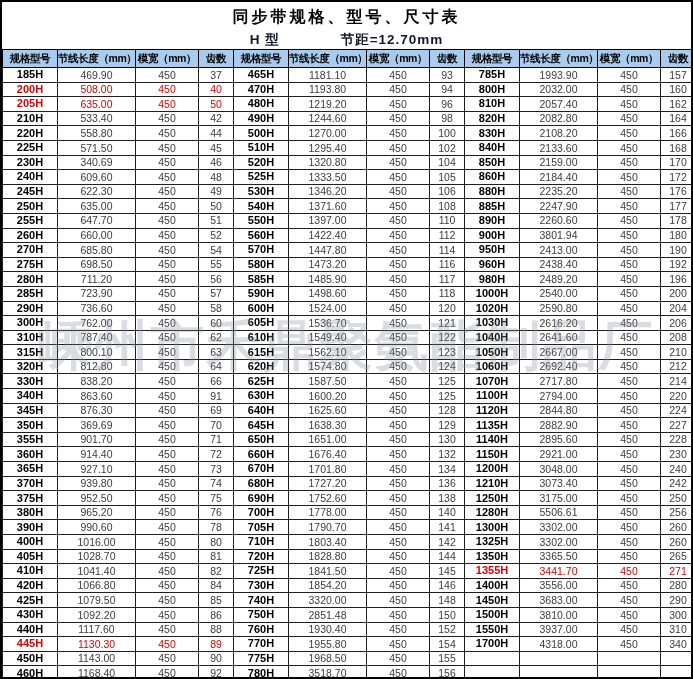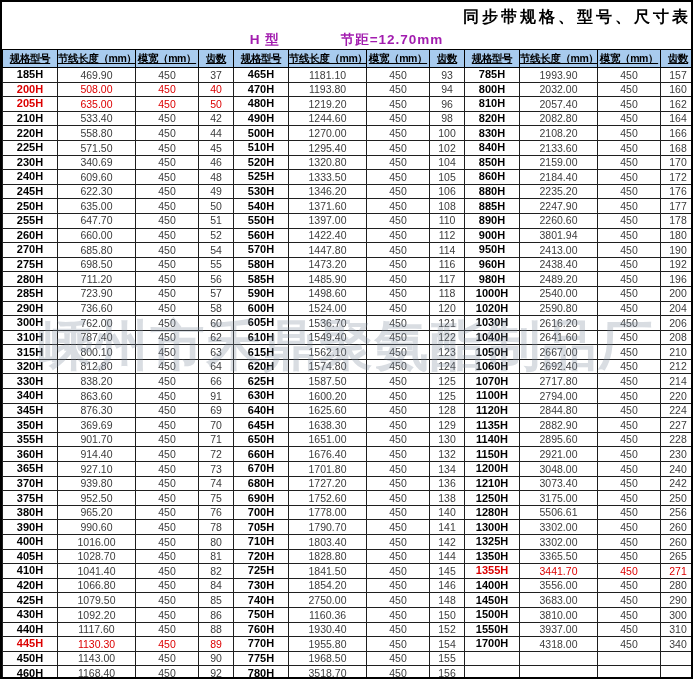--- a/index.html
+++ b/index.html
@@ -7,41 +7,41 @@
     position:relative;
     width:693px;height:679px;
     box-sizing:border-box;
     border:2px solid #000;
     background:#fff;
     font-family:"Liberation Sans",sans-serif;
     overflow:hidden;
   }
   .title{
     height:24px;padding-top:5px;
-    text-align:right;
+    text-align:center;
     font-size:16px;font-weight:bold;color:#000;
     letter-spacing:3px;
   }
   .subtitle{
     height:18px;
     display:flex;justify-content:center;align-items:center;gap:61px;
-    font-size:13.5px;font-weight:bold;color:#a21caf;
+    font-size:13.5px;font-weight:bold;color:#0f172a;
     letter-spacing:1px;
   }
   table.spec{
     width:100%;height:632px;
     border-collapse:collapse;table-layout:fixed;
   }
   table.spec th{
     background:#a8cbee;
     border:1px solid #000;
     height:17px;
     font-size:10.5px;font-weight:bold;color:#000;
     letter-spacing:-0.4px;
-    padding:0;white-space:nowrap;overflow:hidden;text-decoration:underline;
+    padding:0;white-space:nowrap;overflow:hidden;
   }
   table.spec td{
     border:1px solid #1f1f1f;
     text-align:center;vertical-align:middle;
     font-size:10.5px;color:#3b3b3b;
     padding:0;line-height:1;
     white-space:nowrap;overflow:hidden;
   }
   table.spec td.model{font-weight:bold;color:#000;font-size:11px;}
   table.spec td.red{color:#dc0000;}
@@ -598,35 +598,35 @@
           <td class="">3556.00</td>
           <td class="">450</td>
           <td class="">280</td>
         </tr>
         <tr>
           <td class="model">425H</td>
           <td class="">1079.50</td>
           <td class="">450</td>
           <td class="">85</td>
           <td class="model">740H</td>
-          <td class="">2750.00</td>
+          <td class="">3320.00</td>
           <td class="">450</td>
           <td class="">148</td>
           <td class="model">1450H</td>
           <td class="">3683.00</td>
           <td class="">450</td>
           <td class="">290</td>
         </tr>
         <tr>
           <td class="model">430H</td>
           <td class="">1092.20</td>
           <td class="">450</td>
           <td class="">86</td>
           <td class="model">750H</td>
-          <td class="">1160.36</td>
+          <td class="">2851.48</td>
           <td class="">450</td>
           <td class="">150</td>
           <td class="model">1500H</td>
           <td class="">3810.00</td>
           <td class="">450</td>
           <td class="">300</td>
         </tr>
         <tr>
           <td class="model">440H</td>
           <td class="">1117.60</td>

